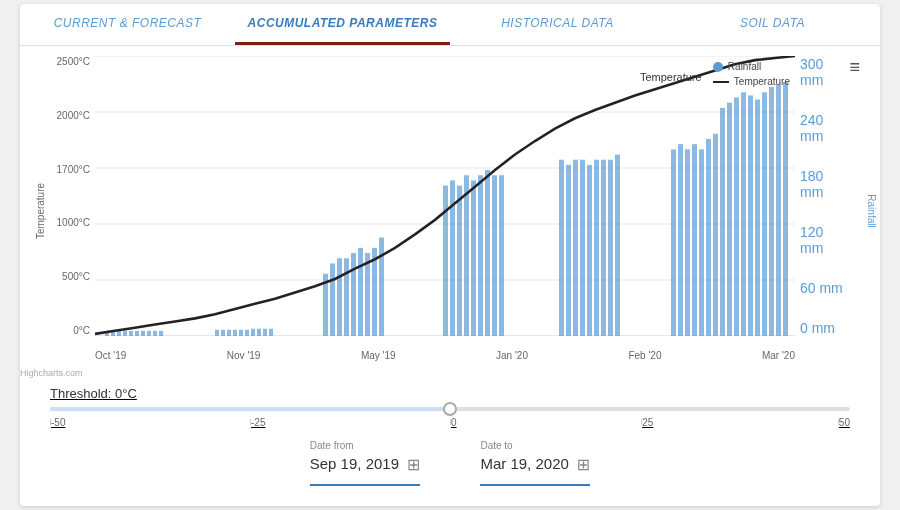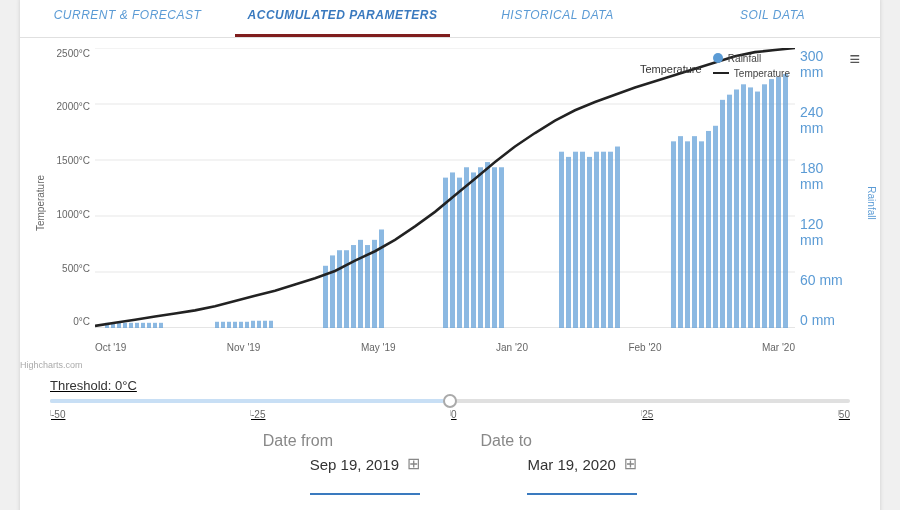--- a/index.html
+++ b/index.html
@@ -235,31 +235,30 @@
       justify-content: center;
       gap: 60px;
       padding-top: 12px;
     }
     .date-field {
       display: flex;
       flex-direction: column;
       align-items: flex-start;
     }
     .date-field-label {
-      font-size: 16px;
+      font-size: 10px;
       color: #888;
       margin-bottom: 4px;
     }
     .date-input-row {
       display: flex;
-      align-items: flex-end;
+      align-items: flex-start;
       border-bottom: 2px solid #3a7abf;
-      padding-bottom: 20px;
+      padding-bottom: 10px;
       gap: 8px;
-      margin-left: 47px;
     }
     .date-value {
       font-size: 15px;
       color: #333;
     }
     .cal-icon {
       color: #888;
       font-size: 16px;
       cursor: pointer;
     }
@@ -286,21 +285,21 @@
     <div class="menu-icon">≡</div>
 
     <div class="y-title-left">Temperature</div>
 
     <div class="y-title-right">Rainfall</div>
 
     <div class="y-axis-left">
       <div class="y-label">0°C</div>
       <div class="y-label">500°C</div>
       <div class="y-label">1000°C</div>
-      <div class="y-label">1500°C</div>
+      <div class="y-label">1700°C</div>
       <div class="y-label">2000°C</div>
       <div class="y-label">2500°C</div>
     </div>
 
     <div class="y-axis-right">
       <div class="y-label-right">0 mm</div>
       <div class="y-label-right">60 mm</div>
       <div class="y-label-right">120 mm</div>
       <div class="y-label-right">180 mm</div>
       <div class="y-label-right">240 mm</div>

